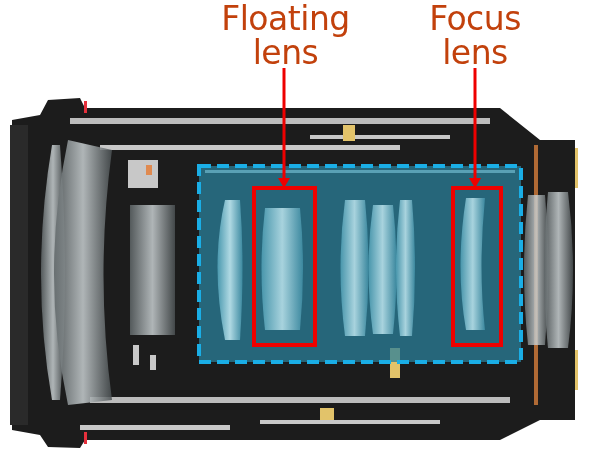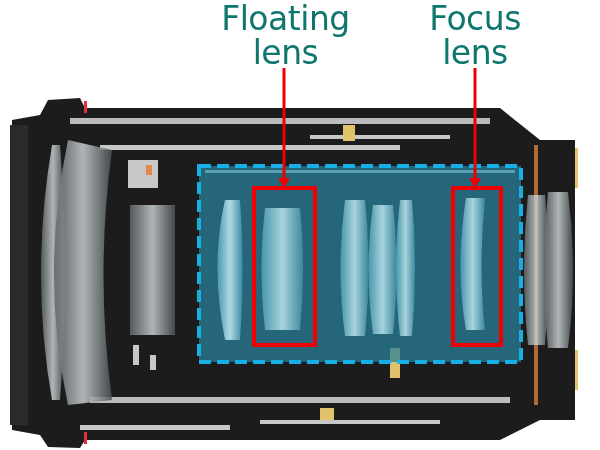--- a/index.html
+++ b/index.html
@@ -1,18 +1,18 @@
 <!DOCTYPE html>
 <html><head>
   <meta charset="utf-8">
   <style>
     html, body { margin: 0; padding: 0; background: #ffffff; }
     body { width: 600px; height: 450px; position: relative; overflow: hidden;
            font-family: "DejaVu Sans", sans-serif; }
-    .label { position: absolute; text-align: center; color: #0f766e; font-size: 33px; line-height: 34px;
+    .label { position: absolute; text-align: center; color: #c2410c; font-size: 33px; line-height: 34px;
              letter-spacing: -0.5px; }
     .label span { display: block; }
     svg { position: absolute; left: 0; top: 0; }
   </style>
 </head>
 <body>
 
 <div class="label" style="left:218px; top:2px; width:135px;">
   <span>Floating</span>
   <span>lens</span>

